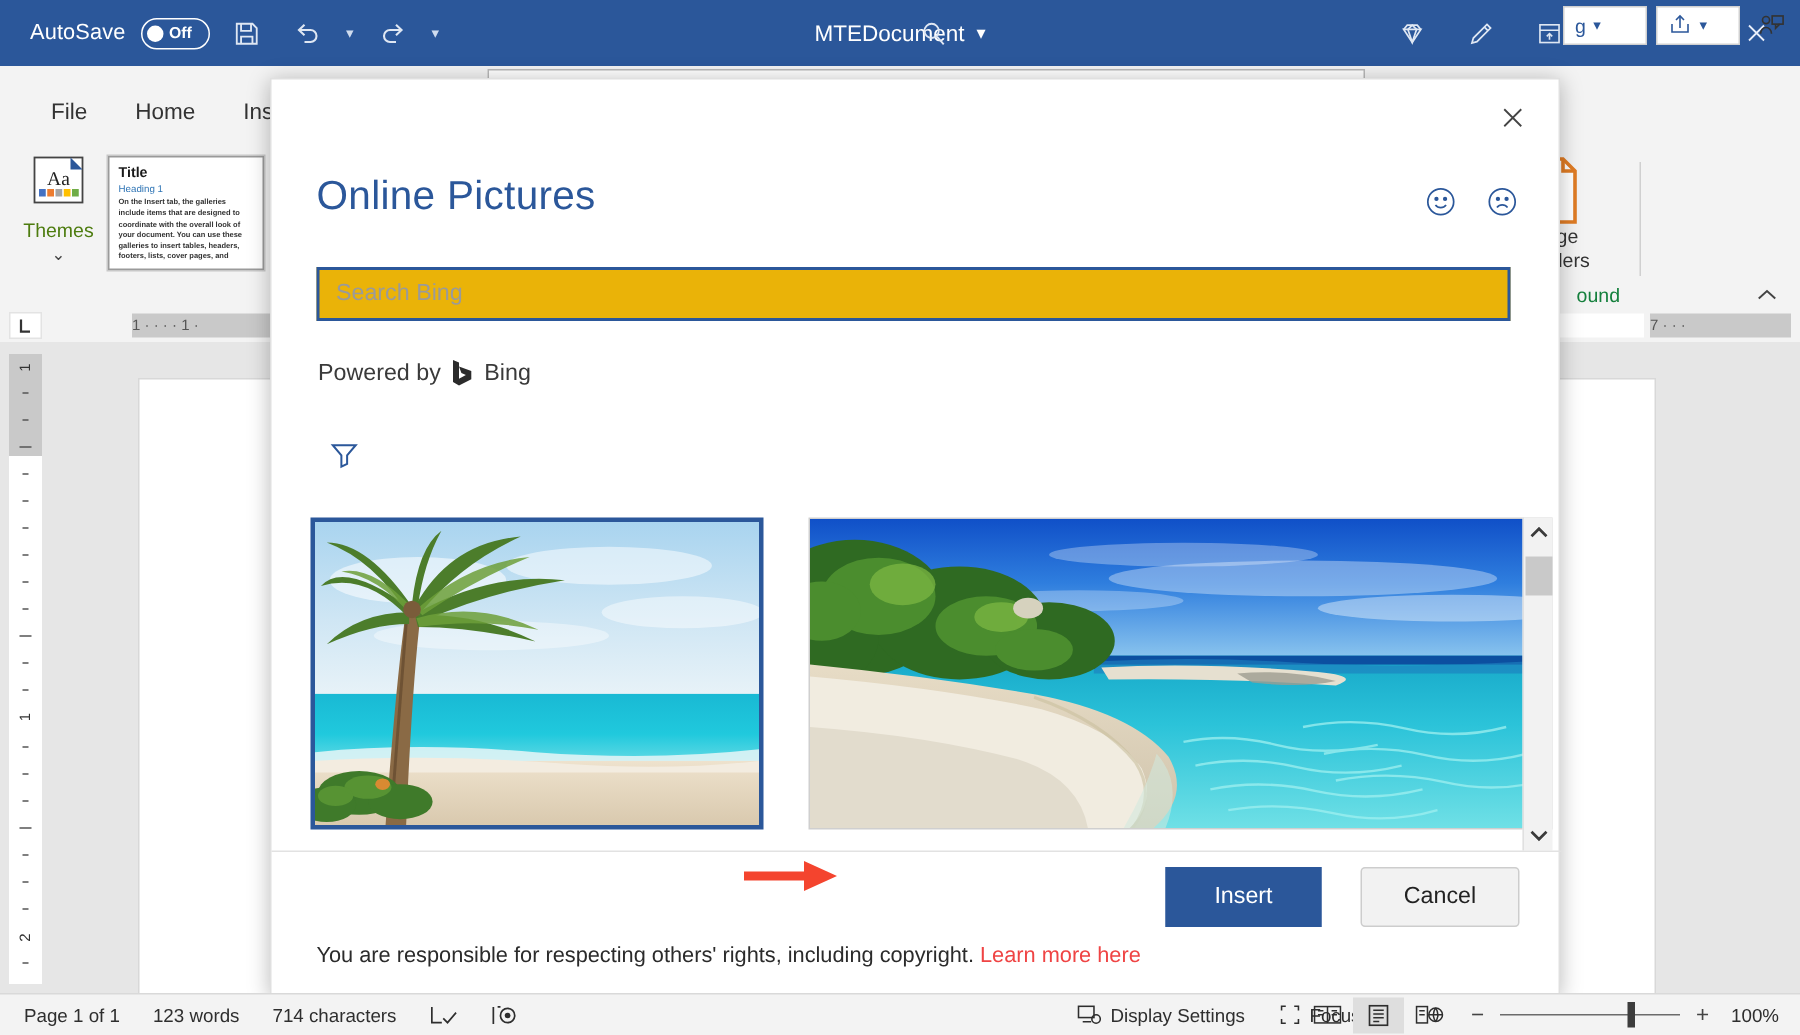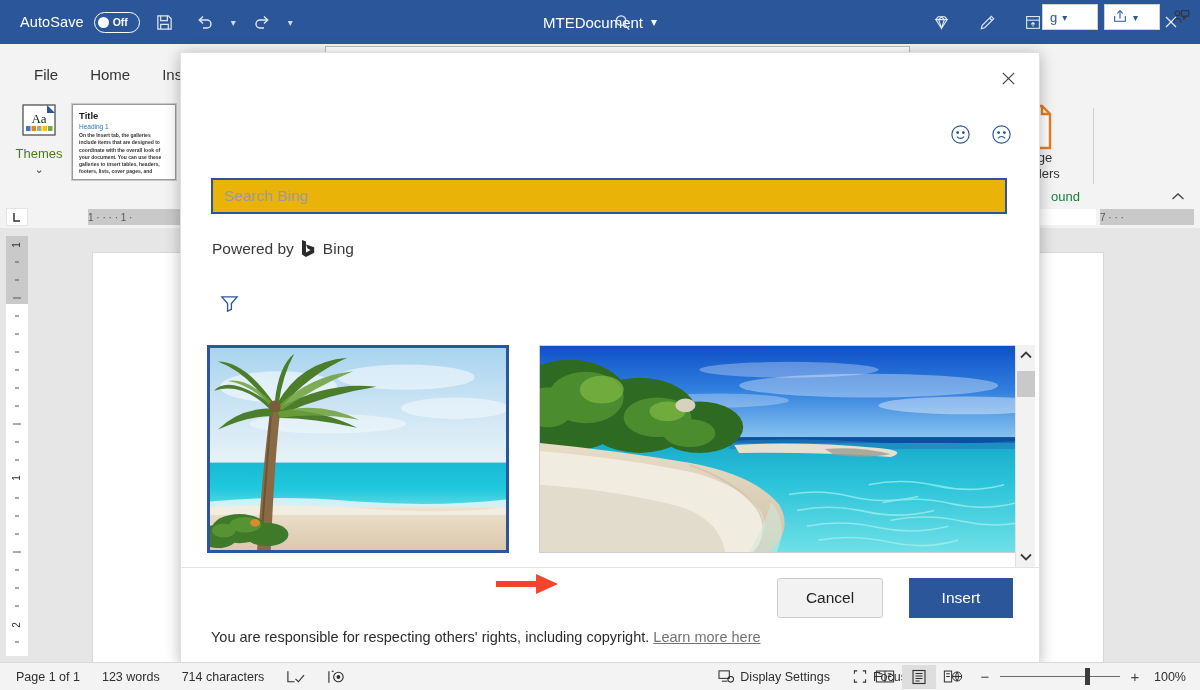--- a/index.html
+++ b/index.html
@@ -213,21 +213,21 @@
   .btn {
     height:40px; min-width:104px; font-size:15.5px; cursor:pointer;
     display:flex; align-items:center; justify-content:center;
     font-family:"Liberation Sans", sans-serif;
   }
   .btn.primary { background:#2b579a; color:#fff; border:1px solid #2b579a; width:104px;}
   .btn.secondary { background:#f2f2f2; color:#222; border:1px solid #cdcdcd; border-radius:3px; width:106px;}
   .dlg-footer {
     position:absolute; left:30px; bottom:18px; font-size:14.5px; color:#2b2b2b;
   }
-  .dlg-footer a { color:#737373; text-decoration:underline; cursor:pointer;}
+  .dlg-footer a { color:#ef4444; cursor:pointer;}
   .red-arrow { position:absolute; left:494px; top:570px; pointer-events:none; }
 </style>
 </head>
 <body>
 
 <div id="app">
 
   <div class="titlebar">
     <div class="tb-left">
       <span class="autosave-label">AutoSave</span>
@@ -448,20 +448,21 @@
   </div>
 
   <div class="dialog">
 
     <div class="dlg-close">
       <svg width="17" height="17" viewBox="0 0 18 18" stroke="#444" stroke-width="1.3">
           <path d="M3 3l12 12M15 3L3 15"></path>
         </svg>
     </div>
 
+    <div class="dlg-title">Online Pictures</div>
 
     <div class="dlg-feedback">
       <span class="fb-ico">
         <svg width="23" height="23" viewBox="0 0 24 24" fill="none" stroke="#2b579a" stroke-width="1.2">
           <circle cx="12" cy="12" r="9"></circle>
             <circle cx="9" cy="10" r=".9" fill="#2b579a"></circle>
             <circle cx="15" cy="10" r=".9" fill="#2b579a"></circle>
           <path d="M8.3 14.2a4.6 4.6 0 0 0 7.4 0"></path>
         </svg>
       </span>
@@ -634,22 +635,22 @@
       <div class="vs-arrow dn">
         <svg width="14" height="10" viewBox="0 0 14 10" fill="none" stroke="#3b3b3b" stroke-width="1.8">
             <path d="M2 2.5 7 7.5l5-5"></path>
           </svg>
       </div>
     </div>
 
     <div class="results-divider"></div>
 
     <div class="dlg-buttons">
+      <button class="btn primary">Insert</button>
       <button class="btn secondary">Cancel</button>
-      <button class="btn primary">Insert</button>
     </div>
 
     <div class="dlg-footer">
       <span>You are responsible for respecting others' rights, including copyright. </span><a>Learn more here</a>
     </div>
   </div>
 
   <div class="red-arrow">
     <svg width="68" height="28" viewBox="0 0 68 28">
       <path d="M2 11h40V4l22 10-22 10v-7H2z" fill="#f4442e"></path>

